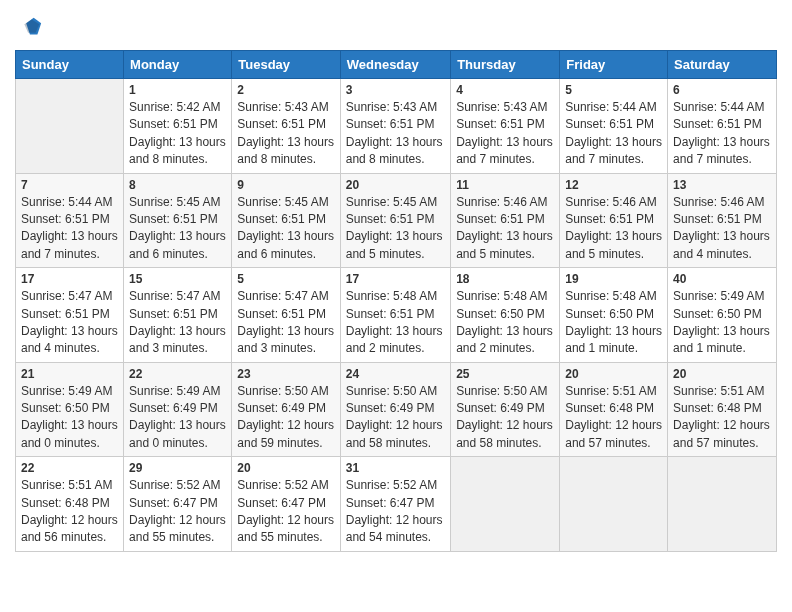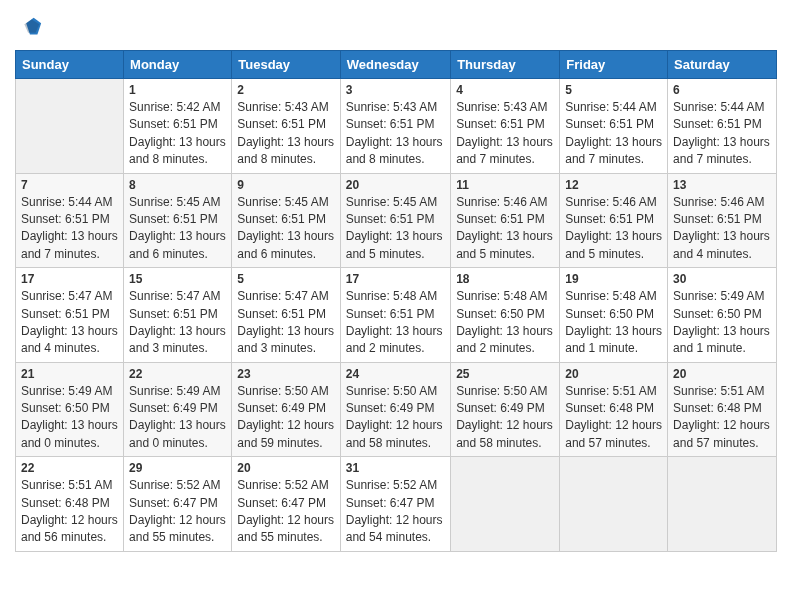--- a/index.html
+++ b/index.html
@@ -192,21 +192,21 @@
         </td>
         <td>
           <span class="day-number">18</span>
           <div class="day-info">Sunrise: 5:48 AM<br>Sunset: 6:50 PM<br>Daylight: 13 hours and 2 minutes.</div>
         </td>
         <td>
           <span class="day-number">19</span>
           <div class="day-info">Sunrise: 5:48 AM<br>Sunset: 6:50 PM<br>Daylight: 13 hours and 1 minute.</div>
         </td>
         <td>
-          <span class="day-number">30</span>
+          <span class="day-number">40</span>
           <div class="day-info">Sunrise: 5:49 AM<br>Sunset: 6:50 PM<br>Daylight: 13 hours and 1 minute.</div>
         </td>
       </tr>
       <tr>
         <td>
           <span class="day-number">21</span>
           <div class="day-info">Sunrise: 5:49 AM<br>Sunset: 6:50 PM<br>Daylight: 13 hours and 0 minutes.</div>
         </td>
         <td>
           <span class="day-number">22</span>

